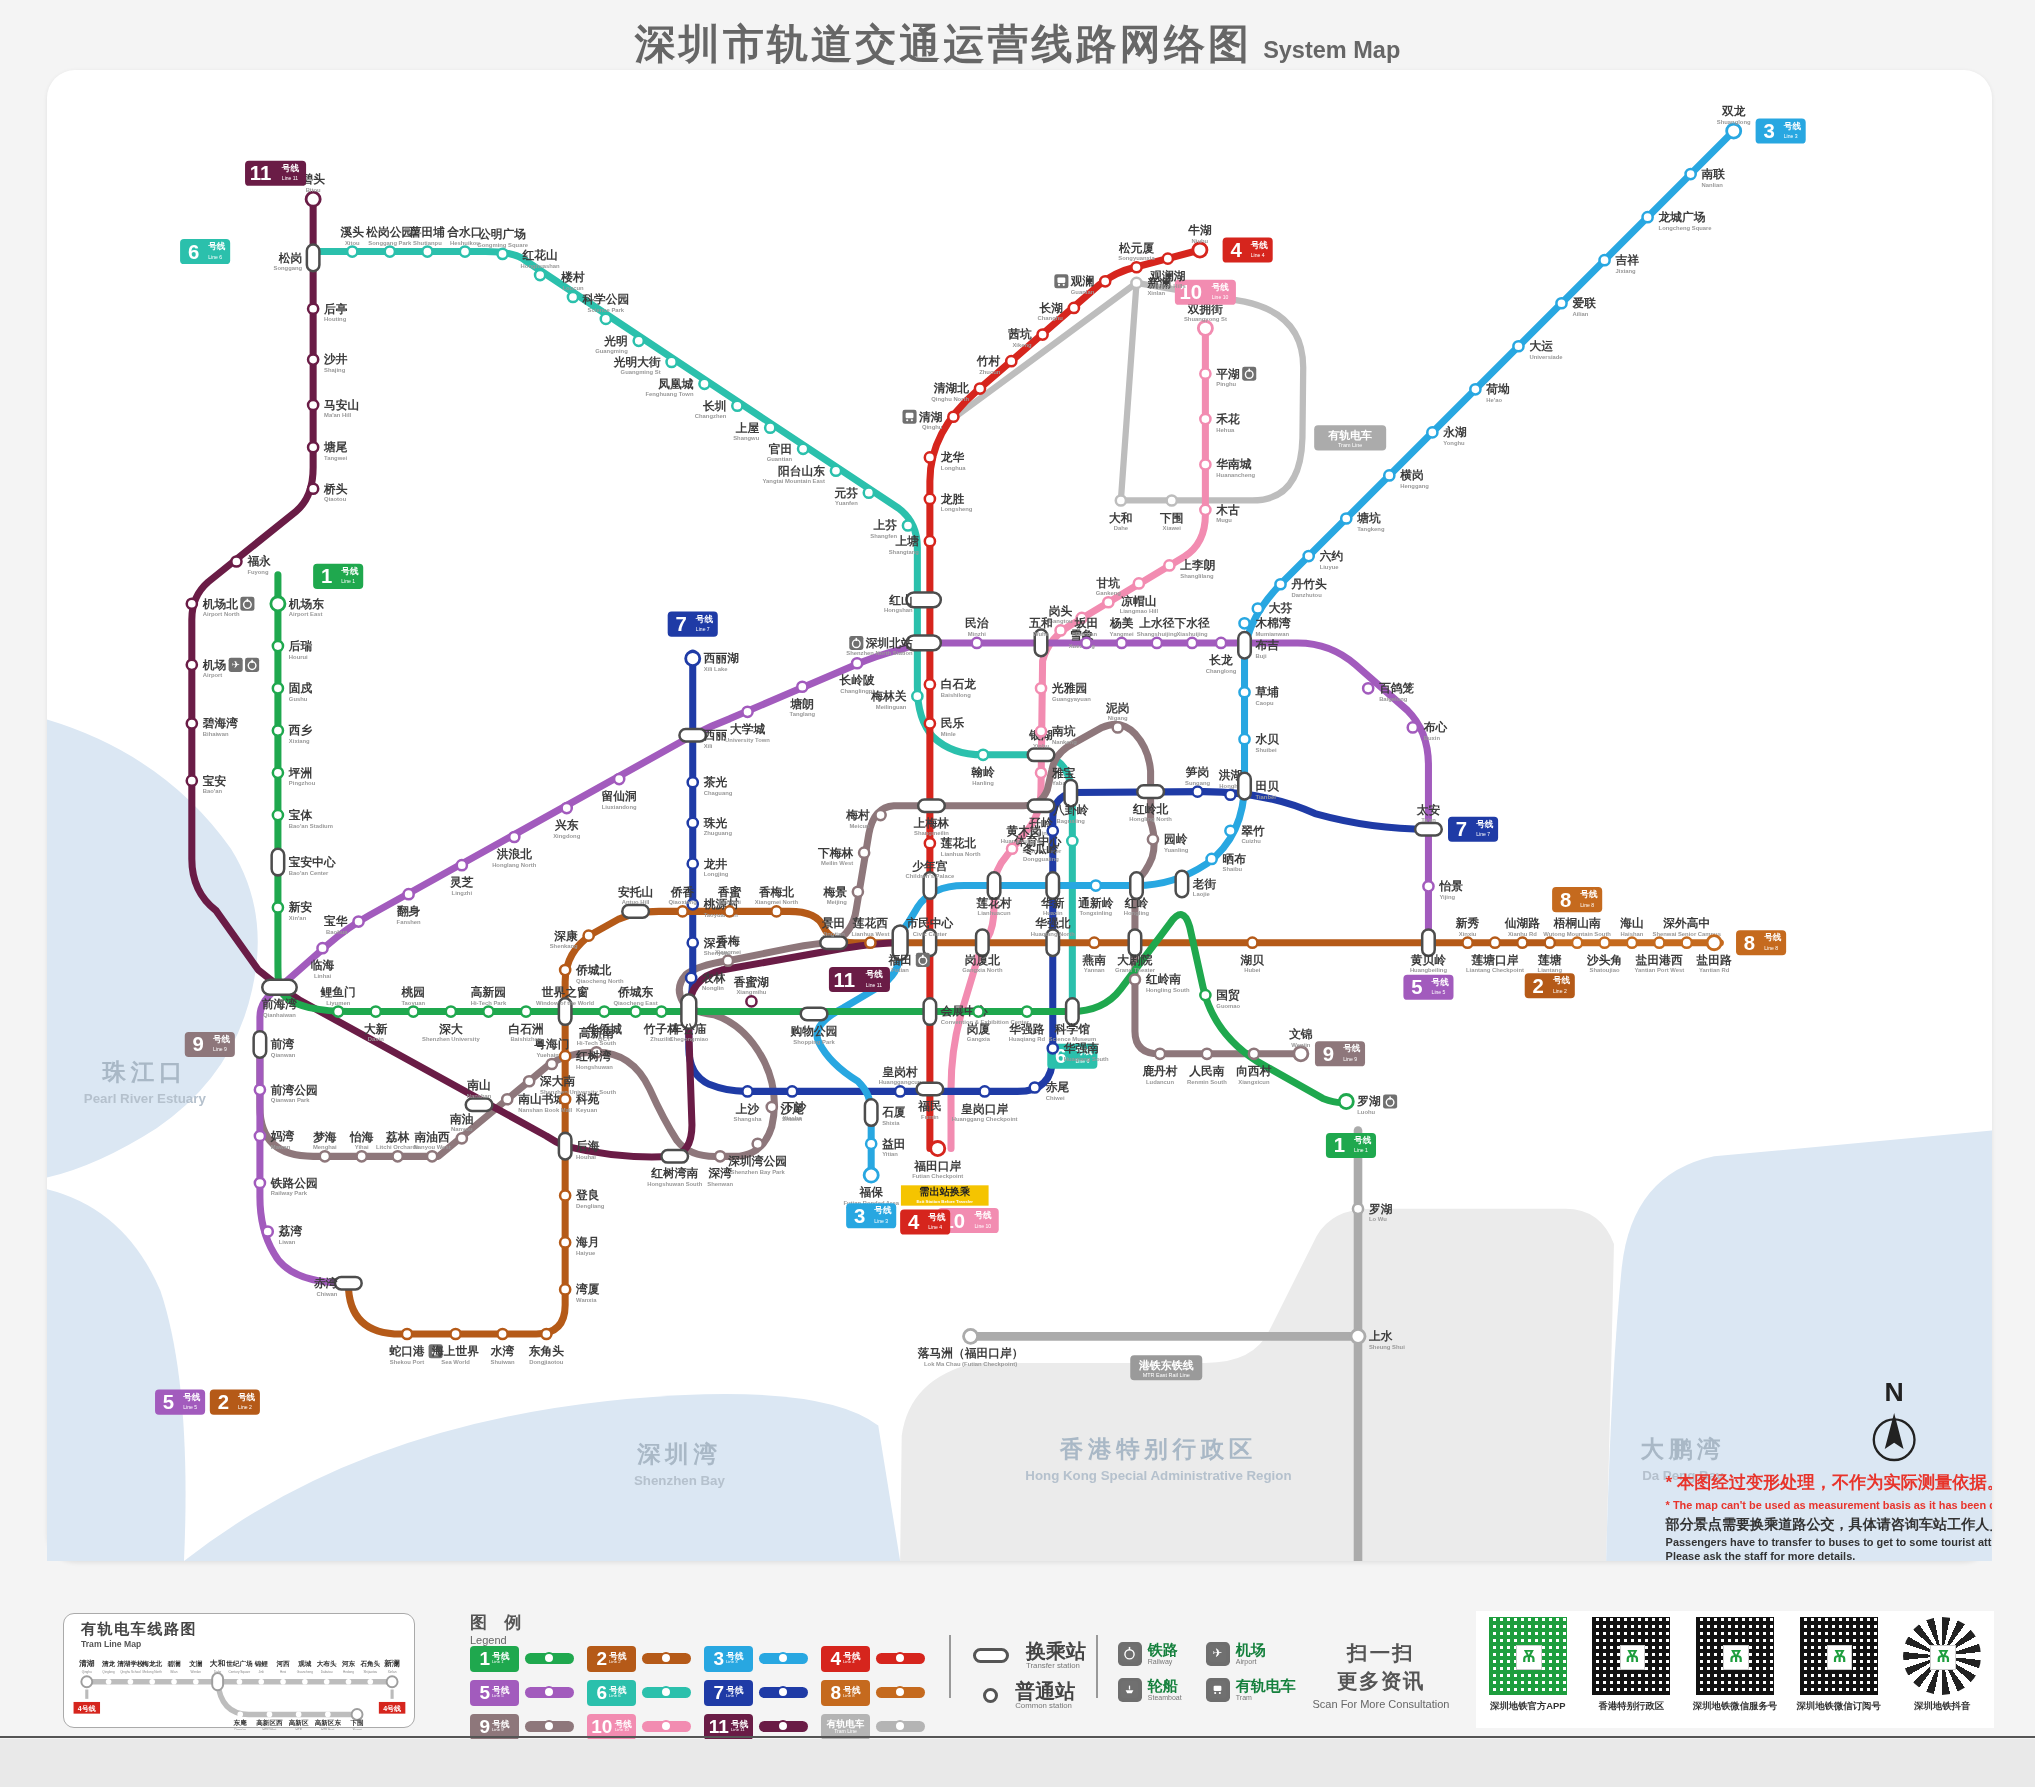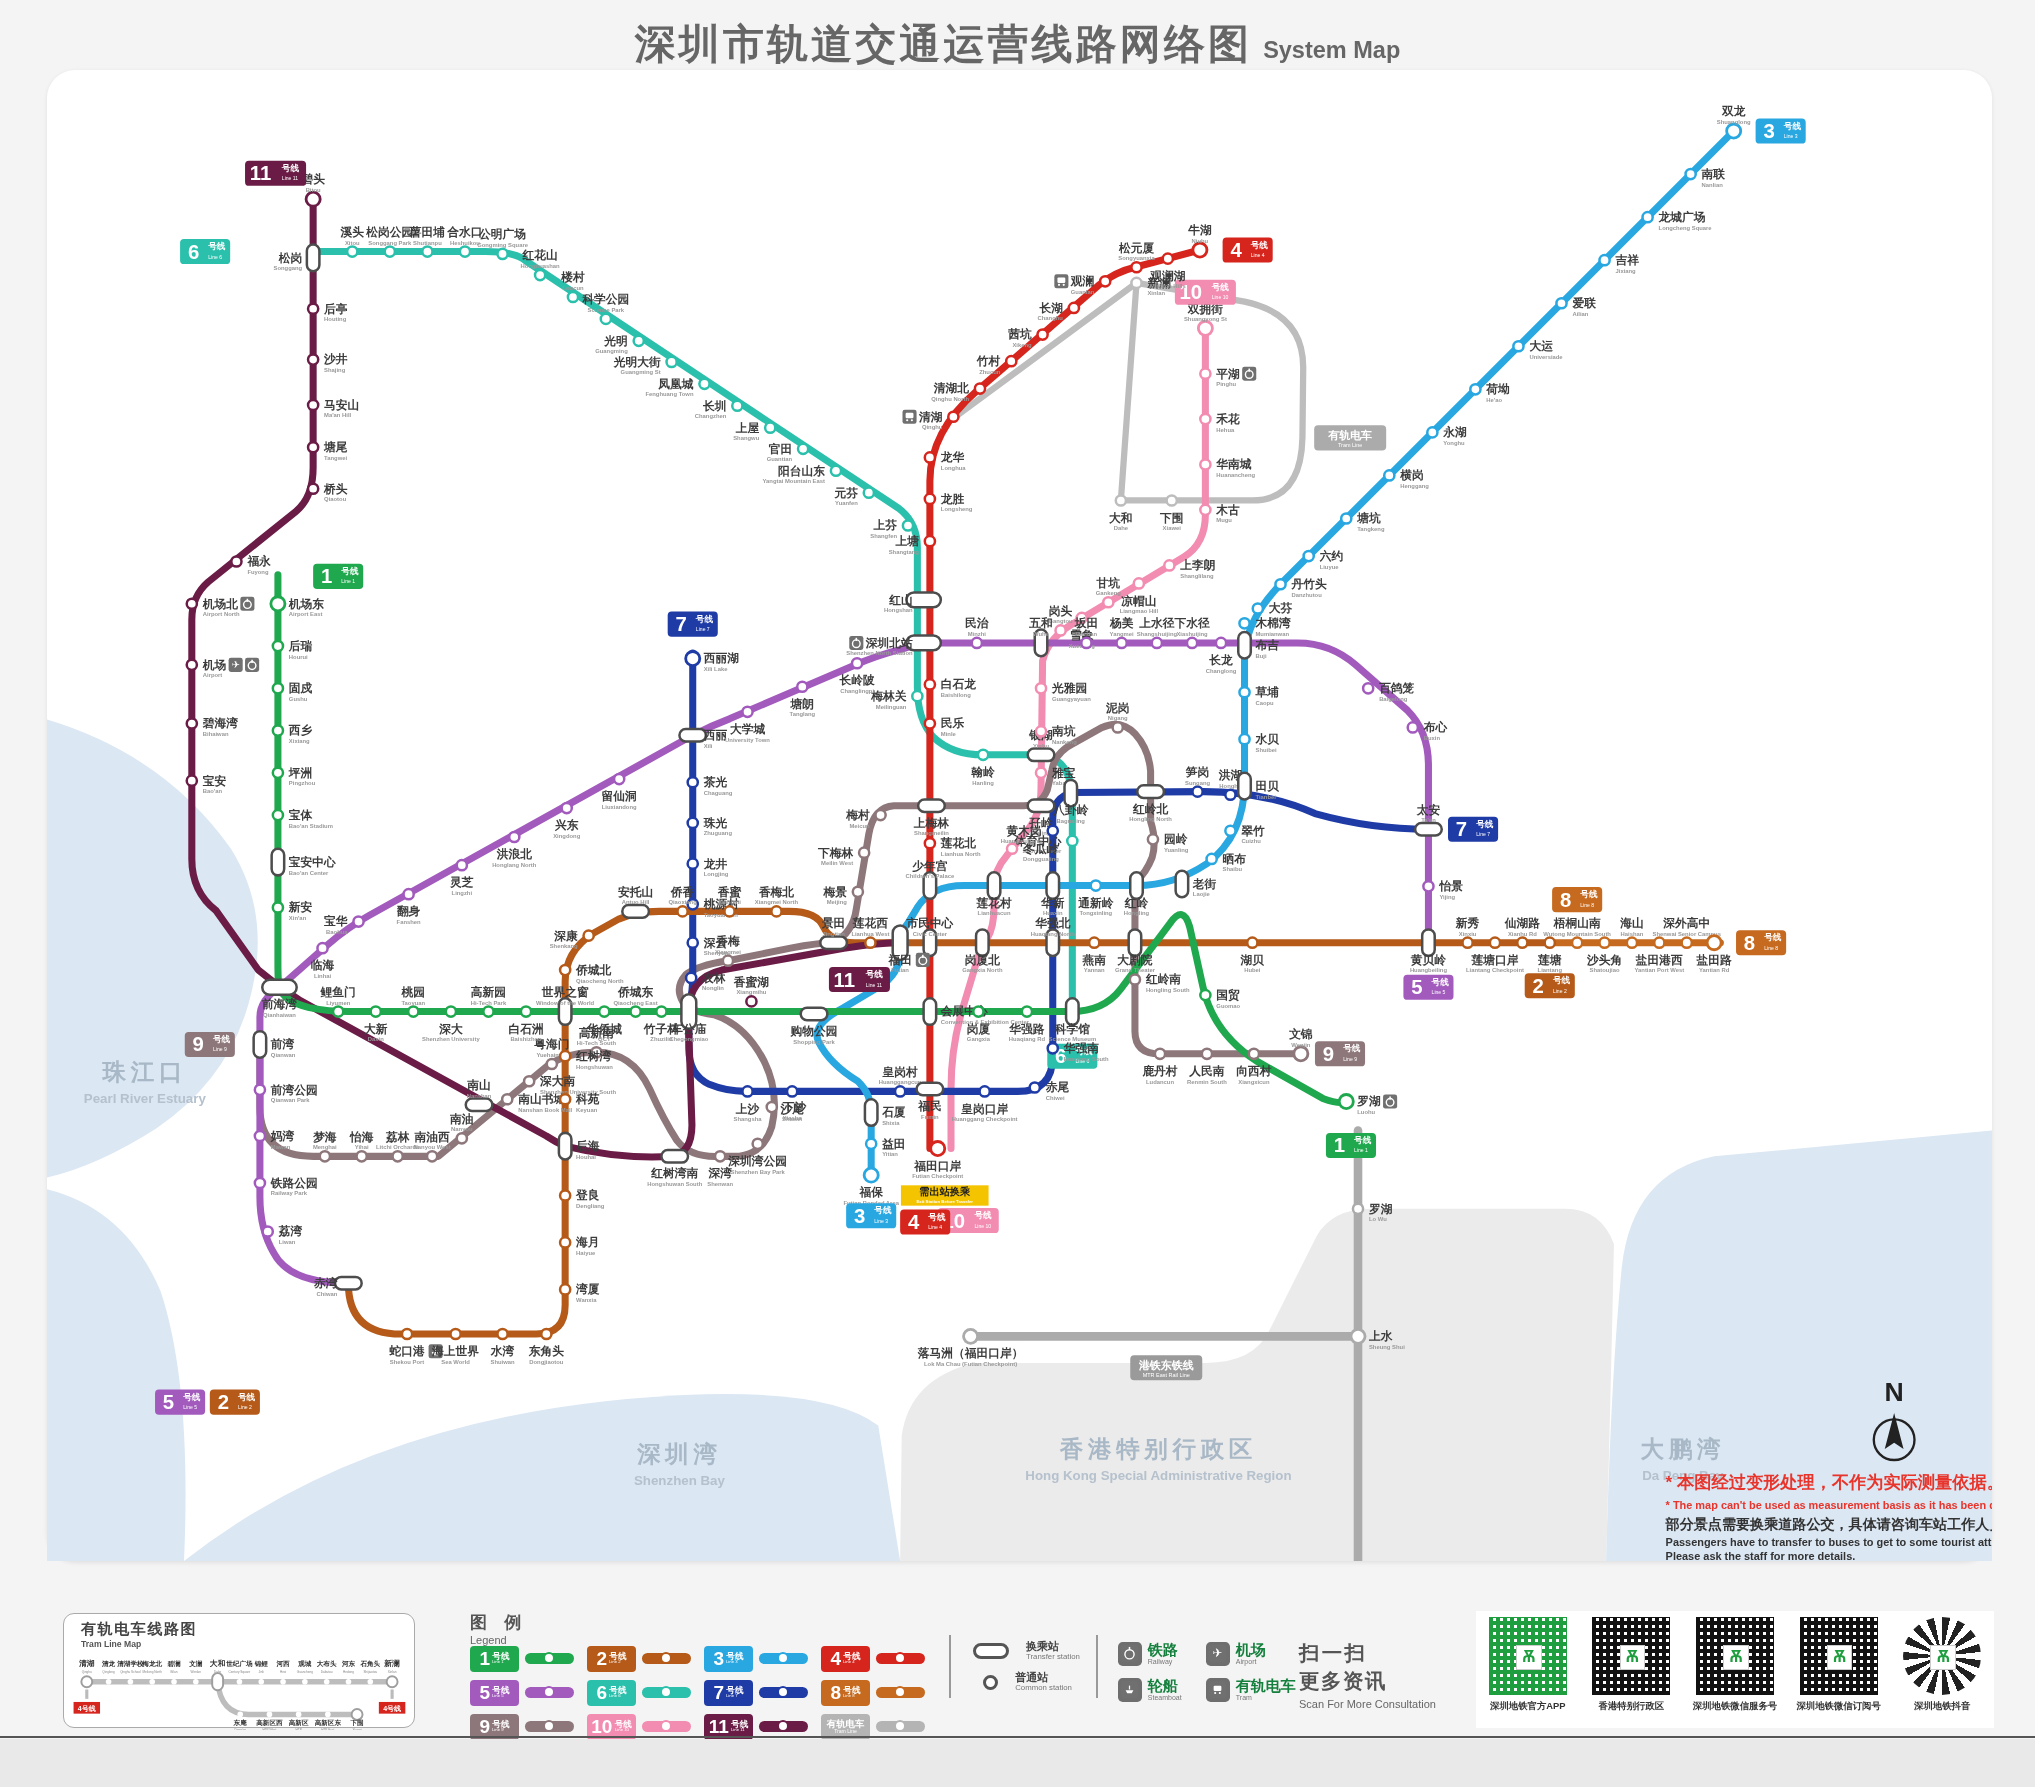--- a/index.html
+++ b/index.html
@@ -27,29 +27,29 @@
   .chip.tramchip .a{font-size:9.4px;font-weight:bold;}
   .chip.tramchip .b{font-size:5.1px;}
   .swatch{width:49px;height:11.7px;border-radius:6.3px;margin-left:6.3px;position:relative;}
   .swatch::after{content:"";position:absolute;left:50%;top:50%;width:12.5px;height:12.5px;margin:-7px 0 0 -7px;background:#fff;border:2.3px solid;border-color:inherit;border-radius:50%;box-sizing:border-box;}
   .vdiv{position:absolute;top:23.5px;width:1.6px;height:63px;background:#999;}
   .stn-legend{position:absolute;left:973px;top:30px;}
   .stn-row{display:flex;align-items:center;margin-bottom:11px;}
   .pill-demo{width:36px;height:15.7px;border:3.9px solid #555;border-radius:9.4px;background:#fff;box-sizing:border-box;}
   .circ-demo{width:15px;height:15px;border:3.5px solid #555;border-radius:50%;background:#fff;box-sizing:border-box;margin-left:10.2px;}
   .stn-row .lab{margin-left:17px;}
-  .stn-row .lab .zh{font-size:11px;font-weight:bold;color:#444;line-height:1;}
+  .stn-row .lab .zh{font-size:20px;font-weight:bold;color:#444;line-height:1;}
   .stn-row .lab .en{font-size:7.8px;color:#777;}
   .fac-grid{position:absolute;left:1118px;top:31px;display:grid;grid-template-columns:88px 117px;grid-row-gap:12.5px;}
   .fac{display:flex;align-items:center;}
   .fac .ic{width:23.5px;height:23.5px;background:#6e6e6e;border-radius:4.7px;color:#fff;font-size:13.3px;display:flex;align-items:center;justify-content:center;}
   .fac .lab{margin-left:6.3px;}
   .fac .lab .zh{font-size:15px;font-weight:bold;color:#15803d;line-height:1.05;}
   .fac .lab .en{font-size:7px;color:#777;}
-  .scan{position:absolute;left:1299px;top:28px;width:164px;text-align:left;}
+  .scan{position:absolute;left:1299px;top:28px;width:164px;text-align:center;}
   .scan .z1{font-size:20.4px;font-weight:bold;color:#555;letter-spacing:2.3px;}
   .scan .z2{font-size:20.4px;font-weight:bold;color:#555;letter-spacing:1.6px;}
   .scan .e{font-size:11px;color:#666;margin-top:3.1px;}
   .qr-panel{position:absolute;left:1476px;top:0px;width:518px;height:117px;background:#fff;display:flex;justify-content:space-around;align-items:flex-start;padding-top:6.3px;box-sizing:border-box;}
   .qr-item{text-align:center;width:97px;}
   .qr{width:78px;height:78px;margin:0 auto;position:relative;background:
       repeating-linear-gradient(0deg,#111 0 3.9px,transparent 3.9px 7px),
       repeating-linear-gradient(90deg,#111 0 3.9px,#fff 3.9px 7px);}
   .qr.green{background:repeating-linear-gradient(0deg,#1e9e3e 0 3.9px,transparent 3.9px 7px),repeating-linear-gradient(90deg,#1e9e3e 0 3.9px,#fff 3.9px 7px);}
   .qr.round{border-radius:50%;background:repeating-conic-gradient(#222 0 12deg,#fff 12deg 24deg);}

